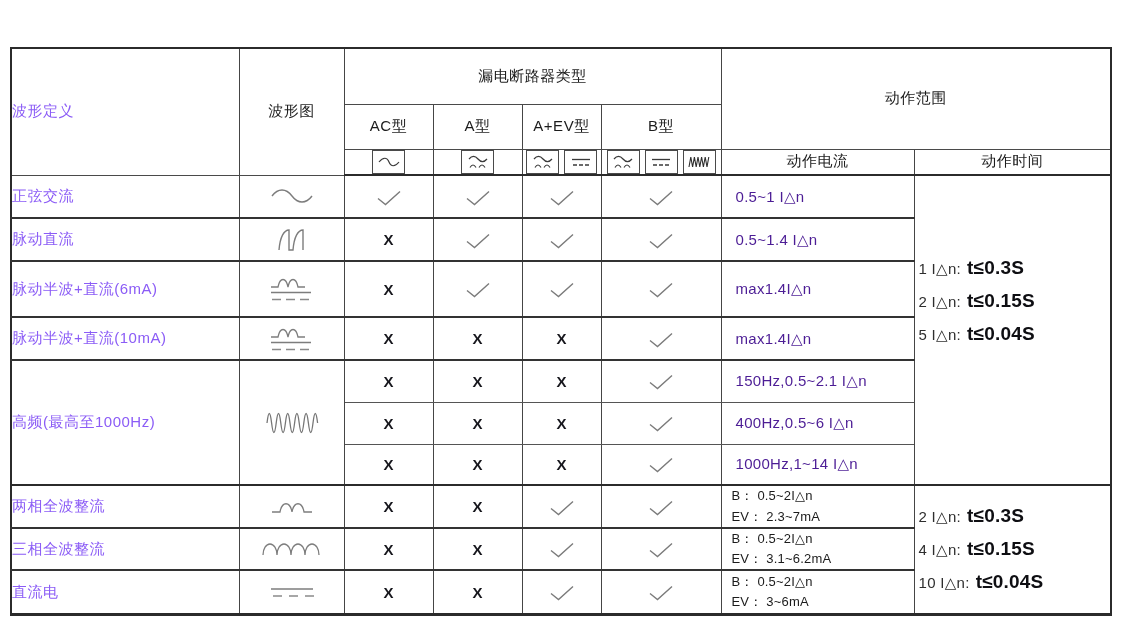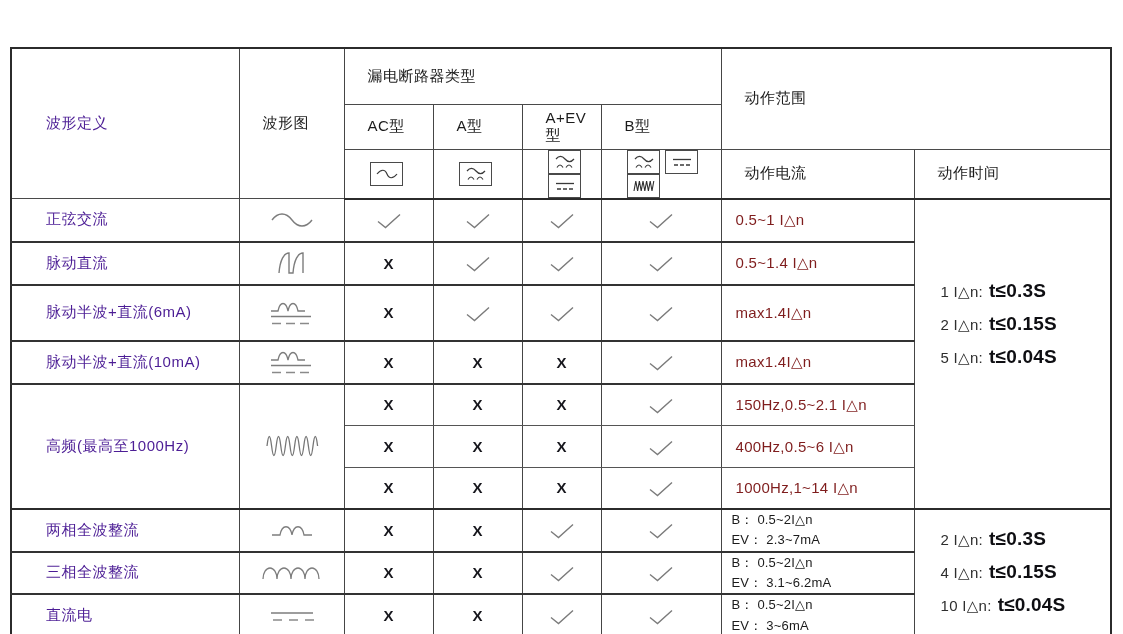--- a/index.html
+++ b/index.html
@@ -24,28 +24,28 @@
     border-left:1px solid #454545;
     border-right:1px solid #454545;
     border-top:1px solid #4a4a4a;
     border-bottom:1px solid #4a4a4a;
     padding:0;
     vertical-align:middle;
     font-size:15px;
     color:#222;
   }
   .hdr{font-size:15px;color:#1c1c1c;letter-spacing:0.5px;}
-  .center{text-align:left;padding-left:23px;}
-  .name-cell{padding-left:34px;font-size:15px;color:#4c1d95;letter-spacing:0.5px;}
+  .center{text-align:center;}
+  .name-cell{font-size:15px;color:#8b5cf6;letter-spacing:0.5px;}
   .wave-cell{text-align:center;}
   .mark-cell{text-align:center;}
   .x-mark{font-weight:700;font-size:15px;color:#17171d;}
-  .cur-cell{padding-left:14px;font-size:15px;font-weight:500;color:#7f1d1d;letter-spacing:0.3px;}
+  .cur-cell{padding-left:14px;font-size:15px;font-weight:500;color:#4c1d95;letter-spacing:0.3px;}
   .cur2-cell{padding-left:10px;font-size:13px;font-weight:500;color:#1b1b1b;line-height:1.55;letter-spacing:0.2px;}
-  .time-cell{padding-left:26px;vertical-align:middle;}
+  .time-cell{padding-left:4px;vertical-align:middle;}
   .time-line{white-space:nowrap;line-height:32px;}
   .time-label{font-size:15px;color:#2e2e2e;letter-spacing:0.3px;}
   .time-value{font-size:19px;font-weight:700;color:#0e0e12;margin-left:6px;letter-spacing:0.2px;}
   .time-shift-up{margin-top:-58px;}
   .tbox{
     display:inline-flex;align-items:center;justify-content:center;
     width:31px;height:22px;border:1.5px solid #4a4a4a;background:#fff;
     vertical-align:middle;margin:0 2.5px;
   }
   

